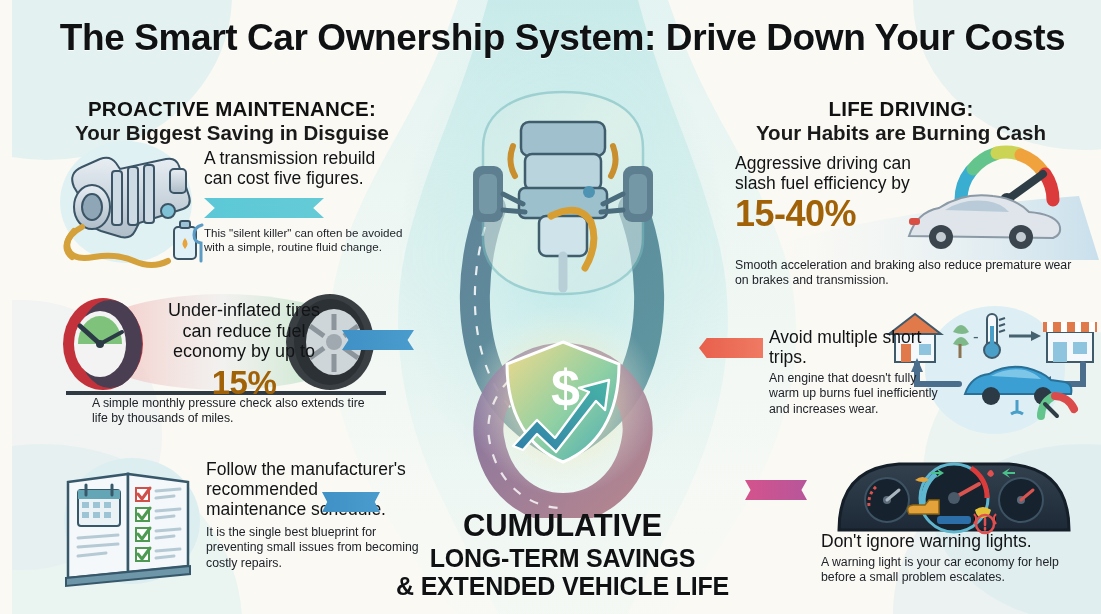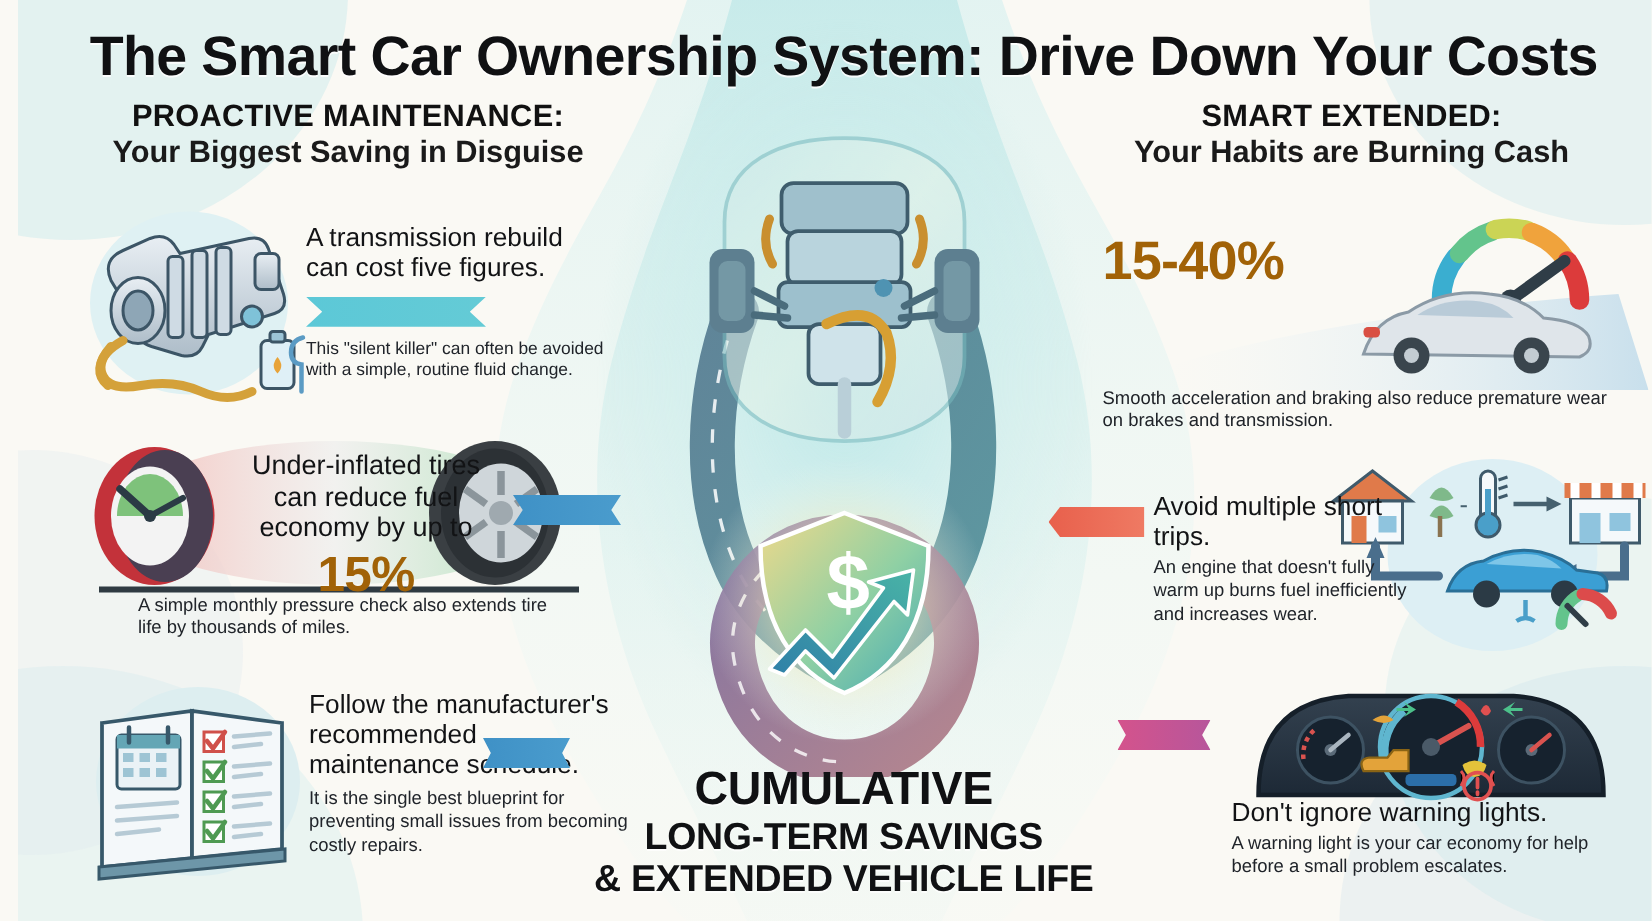--- a/index.html
+++ b/index.html
@@ -35,21 +35,21 @@
   
   .title{
     position:absolute;top:18px;left:0;right:0;text-align:center;
     font-size:37px;font-weight:700;letter-spacing:-.4px;
     color:#101113;line-height:1.1;
     text-shadow:0 1px 0 rgba(255,255,255,.85);
     white-space:nowrap;
   }
 
   
-  .col{position:absolute;top:67px;width:360px;}
+  .col{position:absolute;top:98px;width:360px;}
   .col-left{left:40px;}
   .col-right{right:32px;}
   .col-head{text-align:center;margin-bottom:6px;}
   .col-head .l1{font-size:20.5px;font-weight:700;letter-spacing:.2px;line-height:1.12;color:#111;}
   .col-head .l2{font-size:20.5px;font-weight:600;letter-spacing:0;line-height:1.2;color:#1a1a1a;}
 
   .block{position:relative;}
 
   .headline{font-size:17.5px;font-weight:400;line-height:1.14;color:#121315;}
   .big-stat{font-size:33px;font-weight:700;line-height:1;color:#a16207;letter-spacing:-.5px;}
@@ -342,21 +342,21 @@
       <div class="headline">Follow the manufacturer's recommended maintenance schedule.</div>
       <div class="body-txt" style="margin-top:5px;">It is the single best blueprint for preventing small issues from becoming costly repairs.</div>
     </div>
     <div style="position:absolute;left:268px;top:42px;width:58px;">
       <span class="ribbon blue right-point"></span>
     </div>
   </div>
 
   <div class="col col-right">
     <div class="col-head">
-      <div class="l1">SMART EXTENDED:</div>
+      <div class="l1">LIFE DRIVING:</div>
       <div class="l2">Your Habits are Burning Cash</div>
     </div>
   </div>
 
   <div class="block" style="position:absolute;right:10px;top:140px;width:390px;height:145px;">
     <svg width="340" height="120" style="position:absolute;right:4px;top:0;">
       <defs>
         <linearGradient id="roadsweep" x1="0" y1="0" x2="1" y2="0">
           <stop offset="0%" stop-color="#e9f3f8" stop-opacity="0"></stop>
           <stop offset="100%" stop-color="#bcd9ea" stop-opacity=".8"></stop>
@@ -378,20 +378,21 @@
         <path d="M150,96 q8,-24 30,-28 q24,-16 54,-12 q22,2 36,16 q24,2 30,12 q4,10 -6,14 Z" fill="#dfe5ea" stroke="#8b9aa6" stroke-width="2"></path>
         <path d="M186,70 q18,-12 42,-9 q14,2 22,11 Z" fill="#b9cbd8"></path>
         <circle cx="182" cy="97" r="12" fill="#3a454d"></circle>
           <circle cx="182" cy="97" r="5" fill="#c3ccd2"></circle>
         <circle cx="262" cy="97" r="12" fill="#3a454d"></circle>
           <circle cx="262" cy="97" r="5" fill="#c3ccd2"></circle>
         <rect x="150" y="78" width="11" height="7" rx="3" fill="#d94f43"></rect>
       </g>
     </svg>
     <div style="position:absolute;left:22px;top:14px;width:220px;">
+      <div class="headline">Aggressive driving can slash fuel efficiency by</div>
       <div class="big-stat" style="font-size:36px;margin-top:2px;">15-40%</div>
     </div>
     <div class="body-txt" style="position:absolute;left:22px;top:118px;width:340px;">Smooth acceleration and braking also reduce premature wear on brakes and transmission.</div>
   </div>
 
   <div class="block" style="position:absolute;right:4px;top:300px;width:380px;height:140px;">
     <div class="circ-bg" style="right:44px;top:6px;width:140px;height:128px;background:#ddeff4;"></div>
     <svg width="230" height="130" style="position:absolute;right:10px;top:2px;">
 
       <g>

